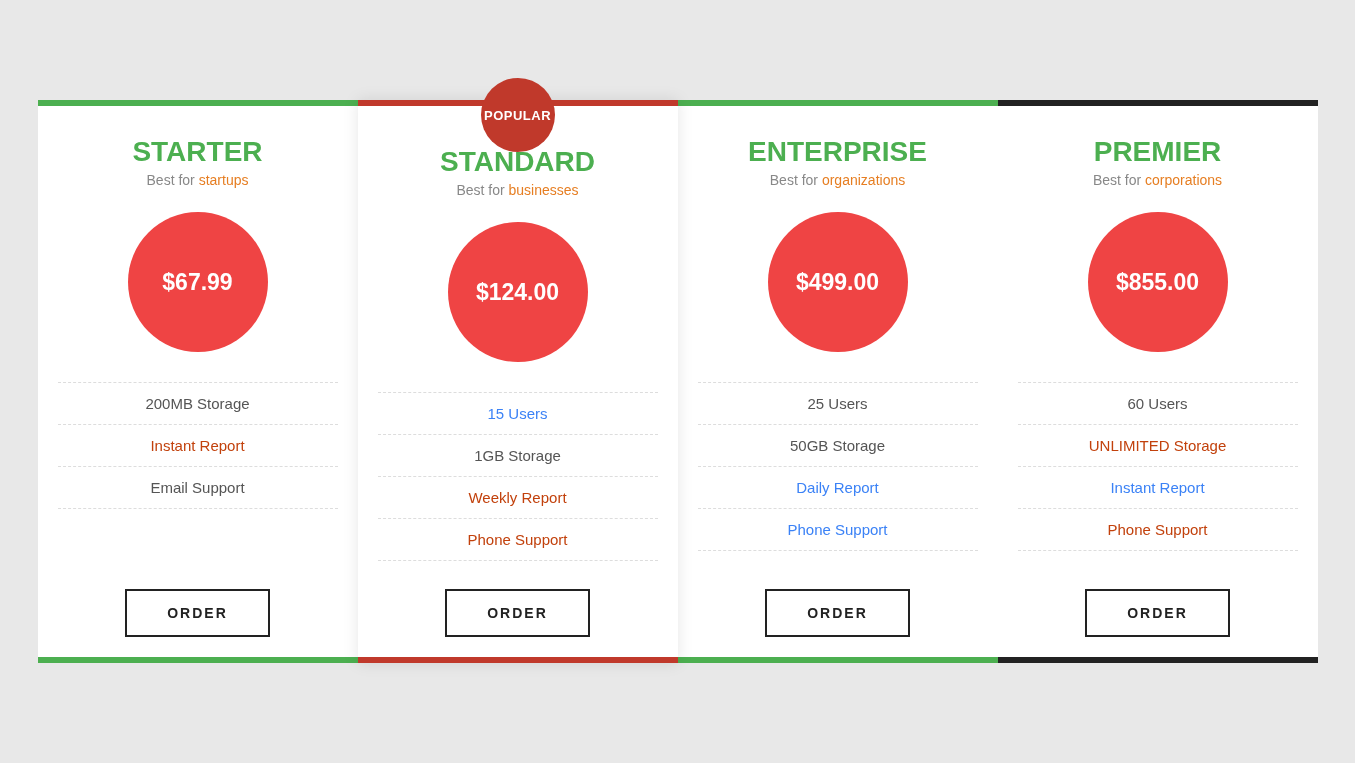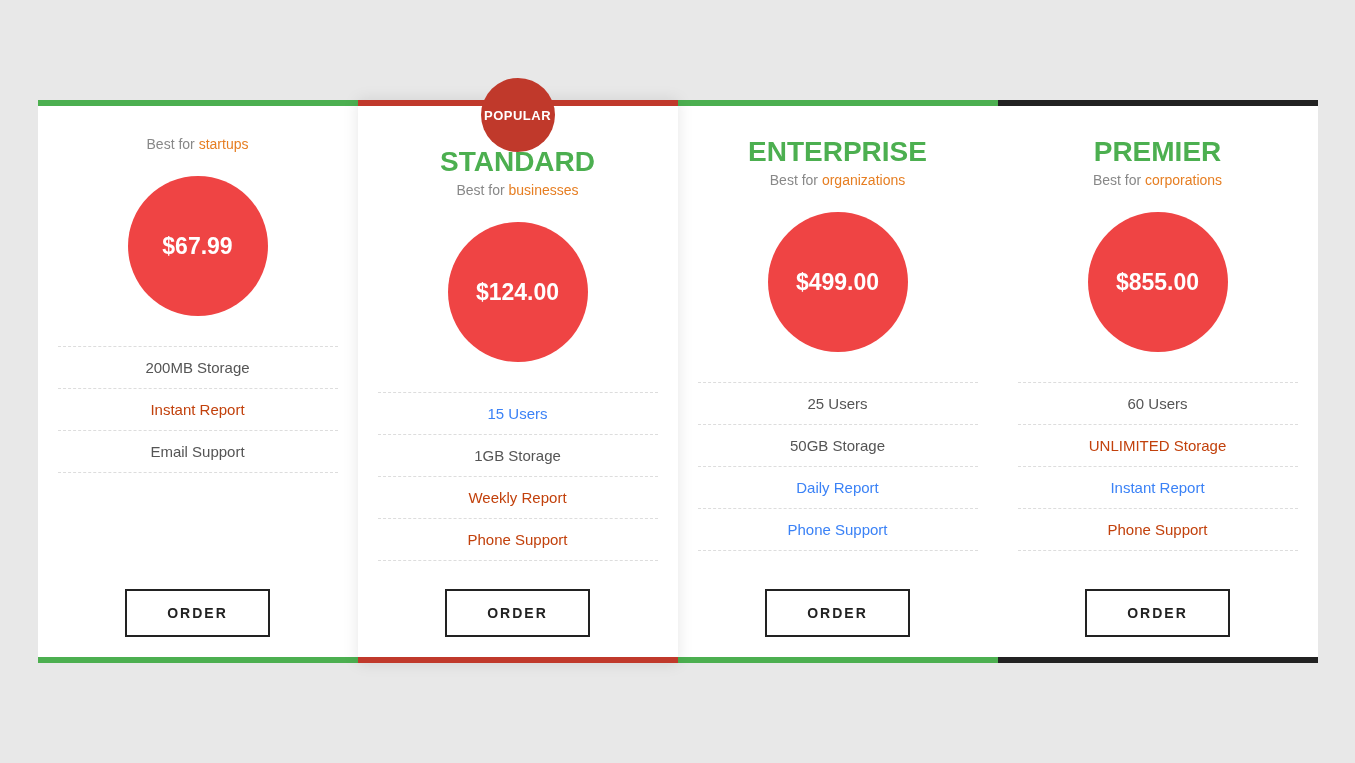--- a/index.html
+++ b/index.html
@@ -131,20 +131,21 @@
     }
     .spacer {
       flex: 1;
     }
   </style>
 </head>
 <body>
 
 <div class="pricing-container">
 <div class="plan-card starter" style="border-top-color: rgb(76, 175, 80); border-bottom-color: rgb(76, 175, 80);">
+      <div class="plan-name">STARTER</div>
       <div class="plan-subtitle">Best for <span class="highlight">startups</span></div>
       <div class="price-circle">$67.99</div>
       <ul class="features-list">
         <li>200MB Storage</li>
         <li class="colored-orange">Instant Report</li>
         <li>Email Support</li>
       </ul>
       <div class="spacer"></div>
       <button class="order-btn">ORDER</button>
     </div>

